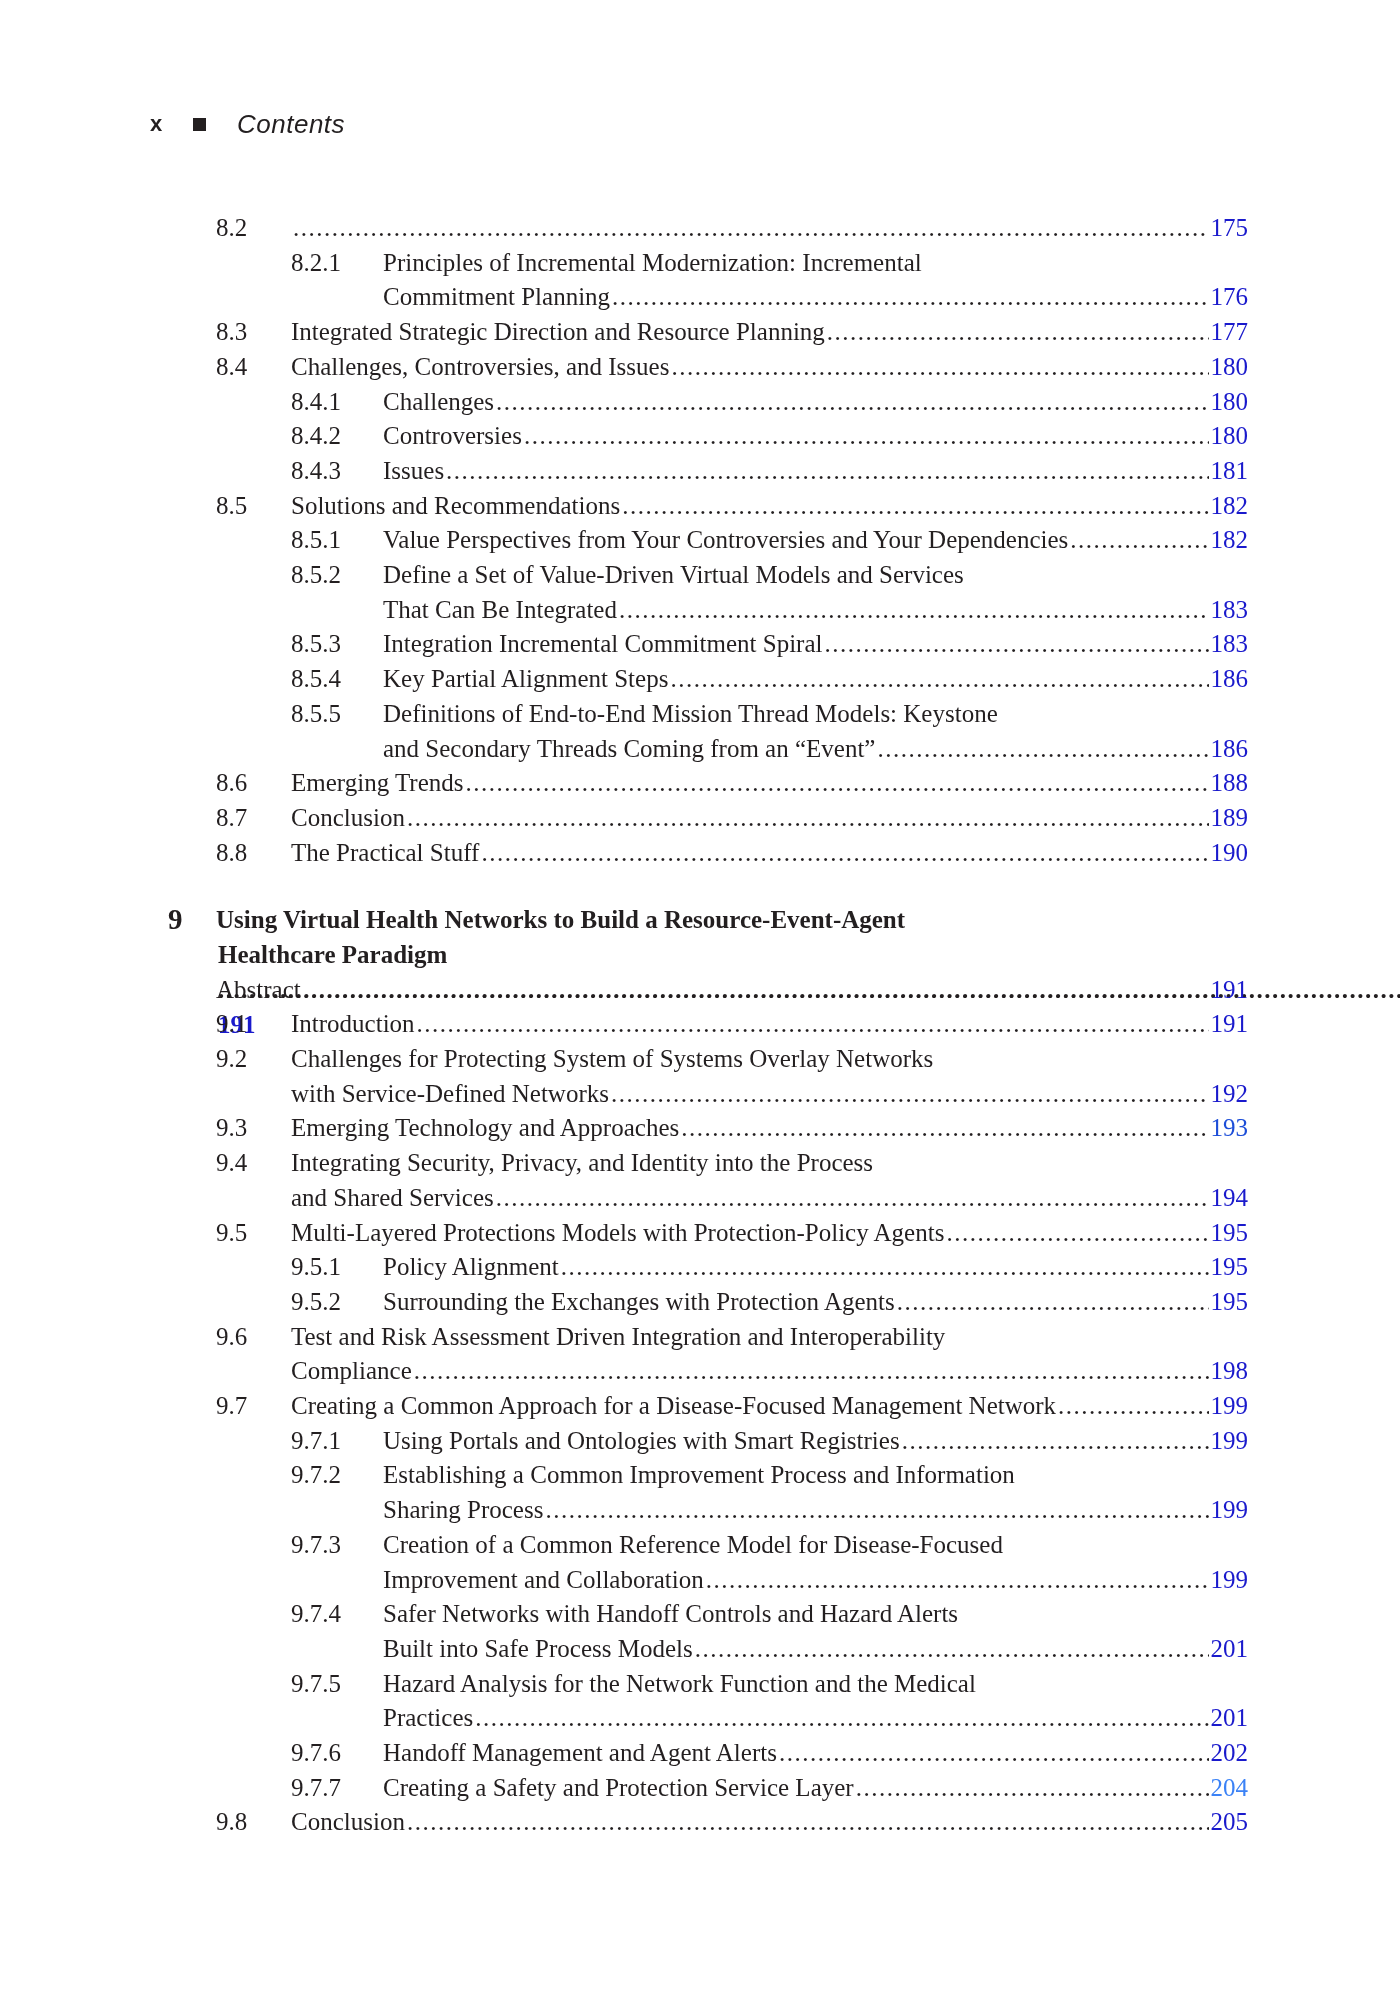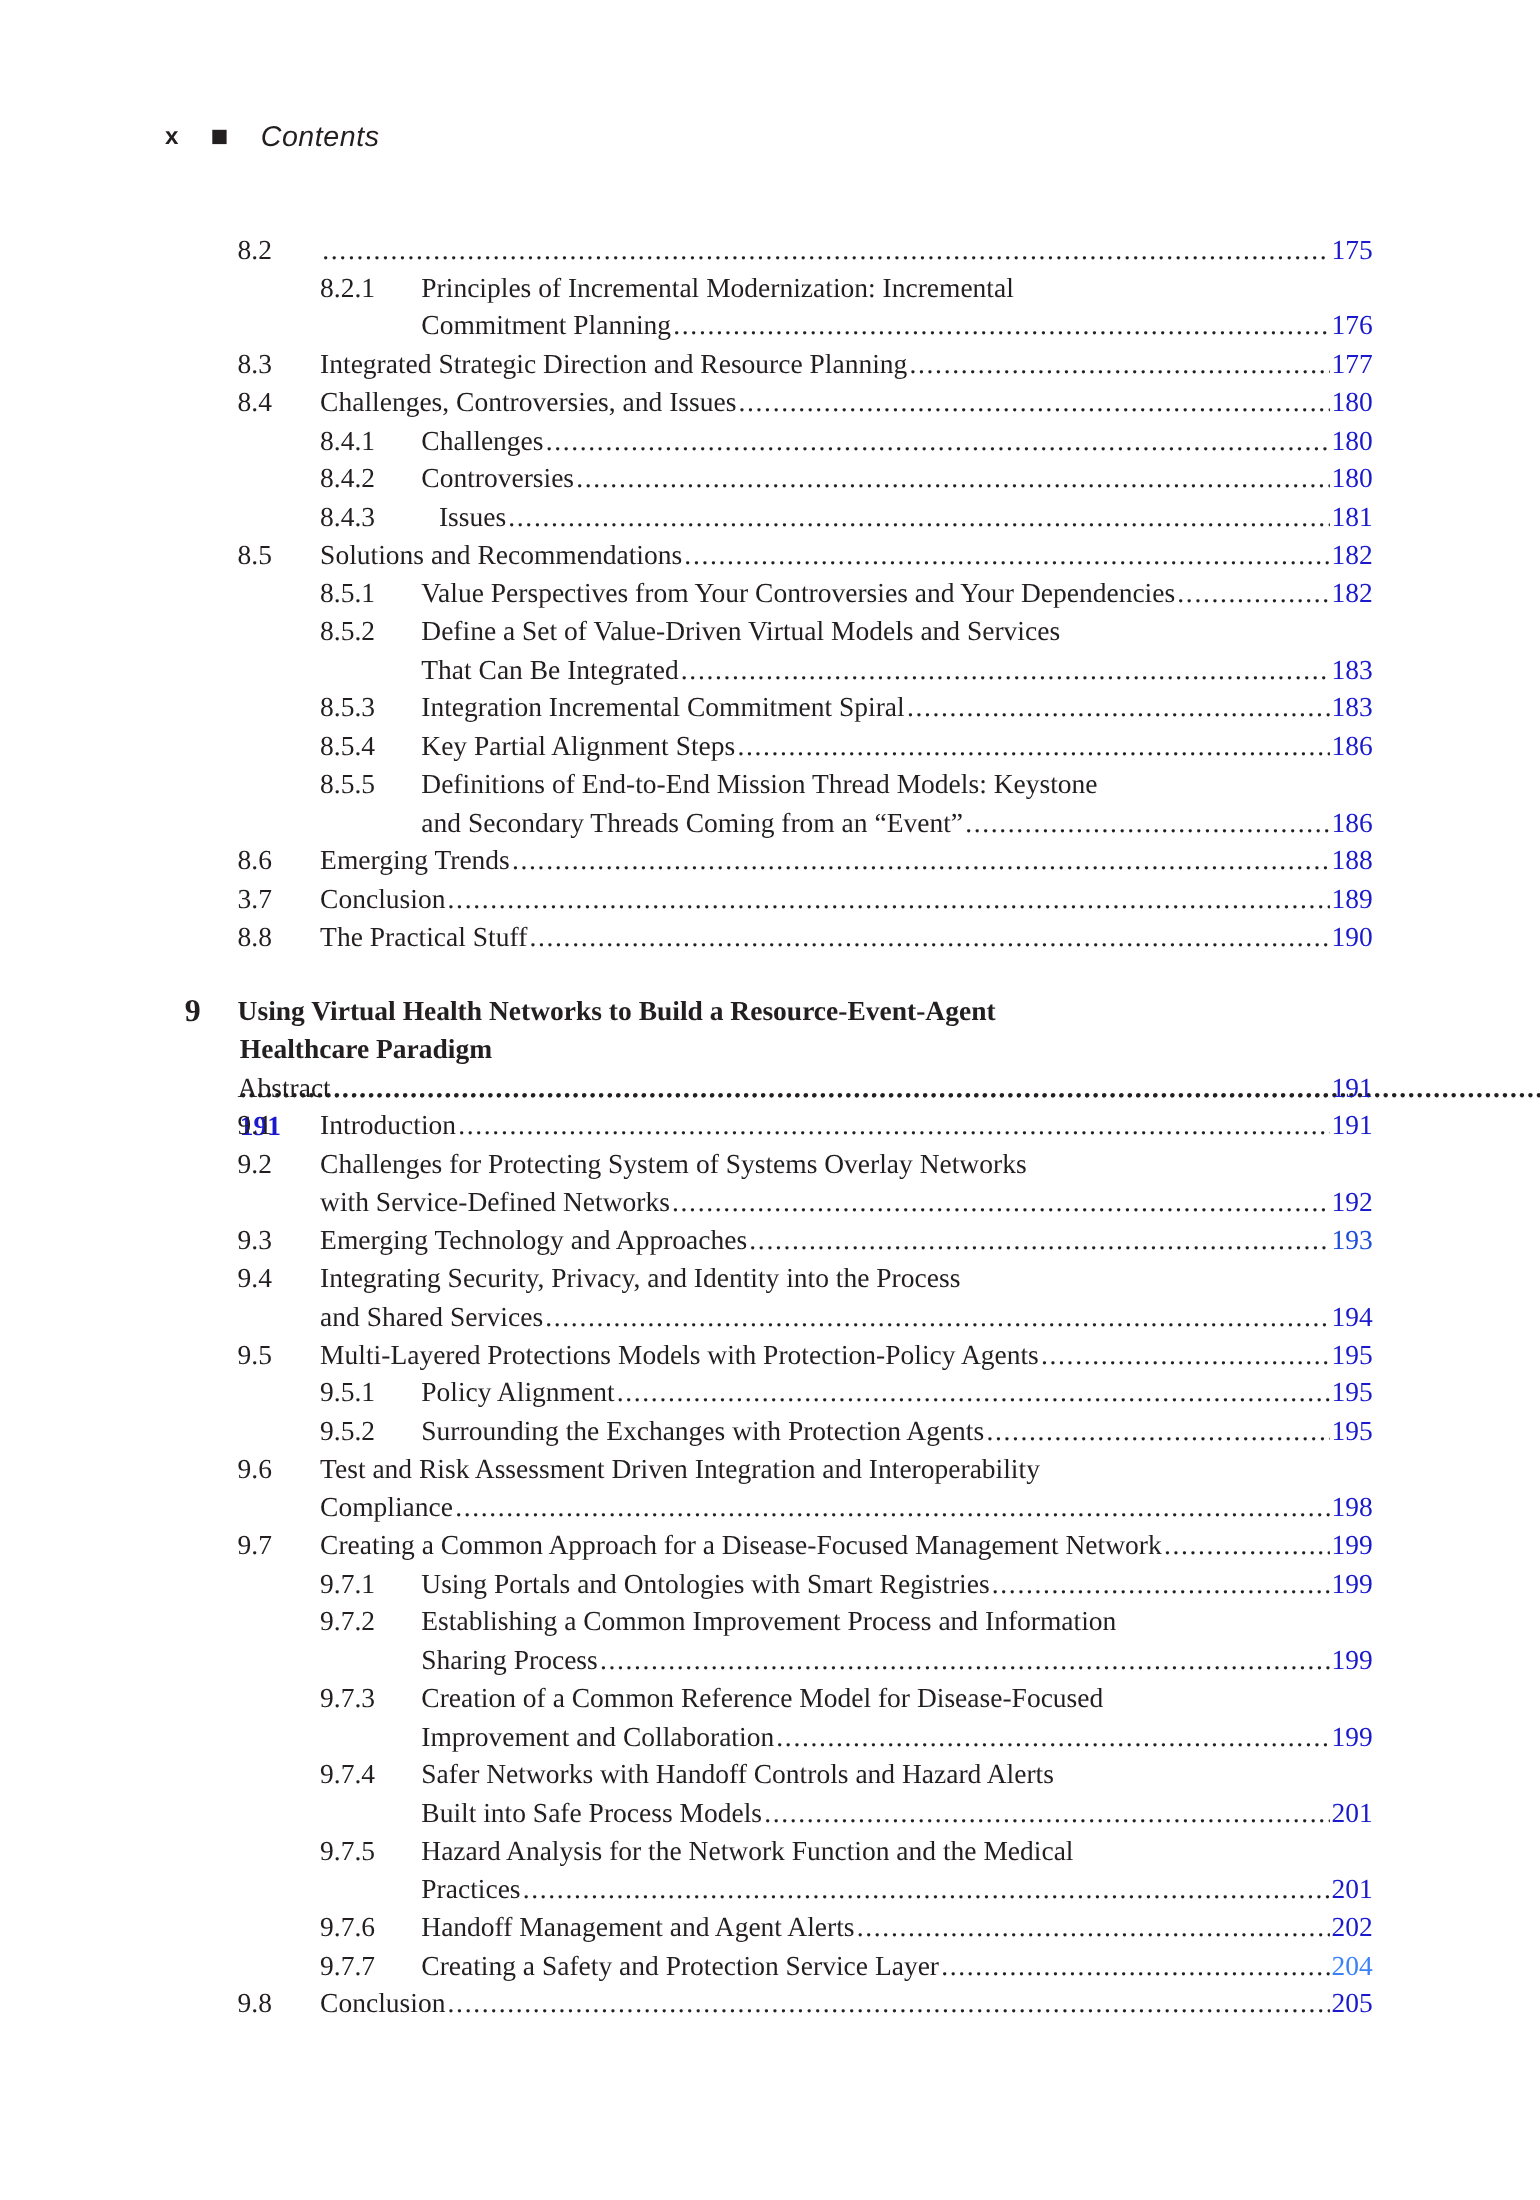--- a/index.html
+++ b/index.html
@@ -78,21 +78,21 @@
     <div class="row" style="top: 208.2px; left: 291px; width: 957px;">
       <span class="num">8.4.2</span>
       <span class="txt" style="left: 92px;">
         <span class="lbl">Controversies</span>
         <span class="dots"></span>
         <span class="page" style="color: rgb(26, 26, 204);">180</span>
       </span>
     </div>
     <div class="row" style="top: 242.9px; left: 291px; width: 957px;">
       <span class="num">8.4.3</span>
-      <span class="txt" style="left: 108px; align-items: center;">
+      <span class="txt" style="left: 92px; align-items: center;">
         <span class="lbl">Issues</span>
         <span class="dots"></span>
         <span class="page" style="color: rgb(26, 26, 204);">181</span>
       </span>
     </div>
     <div class="row" style="top: 277.6px; left: 216px; width: 1032px;">
       <span class="num">8.5</span>
       <span class="txt" style="left: 75px;">
         <span class="lbl">Solutions and Recommendations</span>
         <span class="dots"></span>
@@ -151,21 +151,21 @@
     </div>
     <div class="row" style="top: 555.2px; left: 216px; width: 1032px;">
       <span class="num">8.6</span>
       <span class="txt" style="left: 75px;">
         <span class="lbl">Emerging Trends</span>
         <span class="dots"></span>
         <span class="page" style="color: rgb(26, 26, 204);">188</span>
       </span>
     </div>
     <div class="row" style="top: 589.9px; left: 216px; width: 1032px;">
-      <span class="num">3.7</span>
+      <span class="num">8.7</span>
       <span class="txt" style="left: 75px;">
         <span class="lbl">Conclusion</span>
         <span class="dots"></span>
         <span class="page" style="color: rgb(26, 26, 204);">189</span>
       </span>
     </div>
     <div class="row" style="top: 624.6px; left: 216px; width: 1032px;">
       <span class="num">8.8</span>
       <span class="txt" style="left: 75px;">
         <span class="lbl">The Practical Stuff</span>

